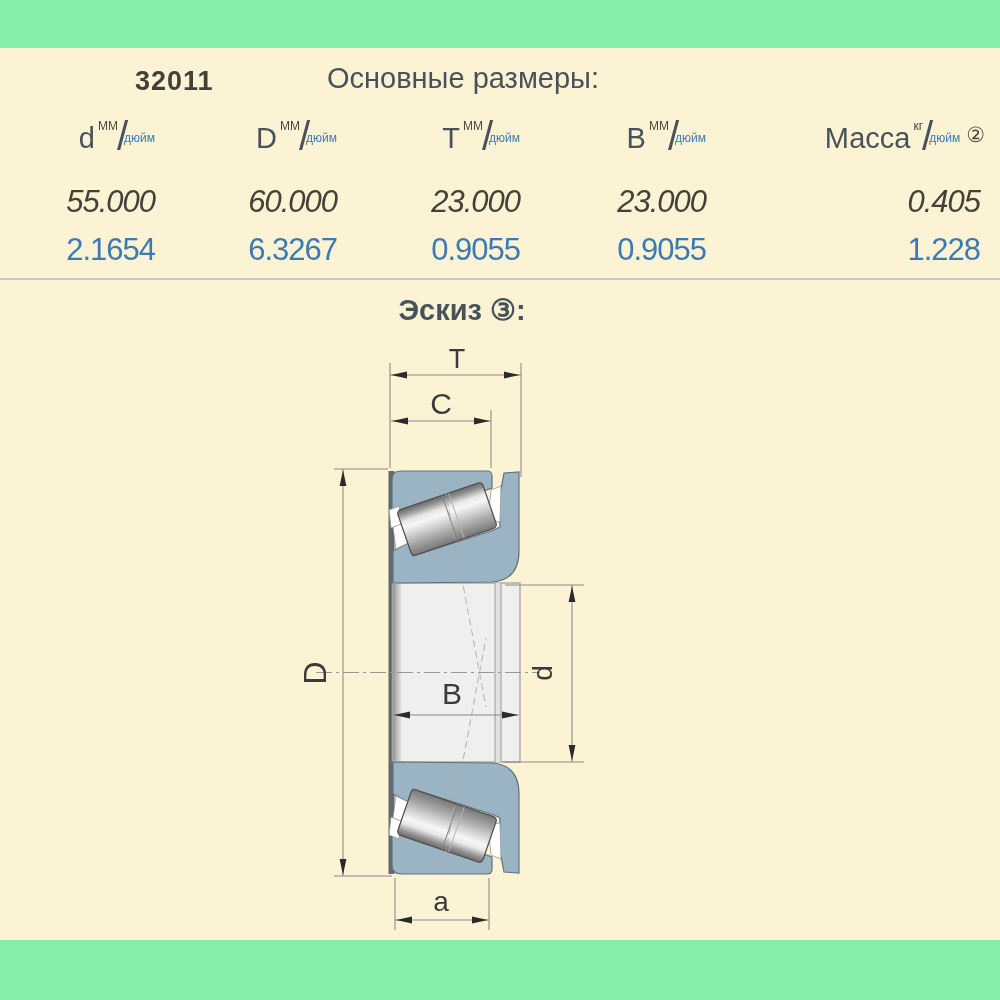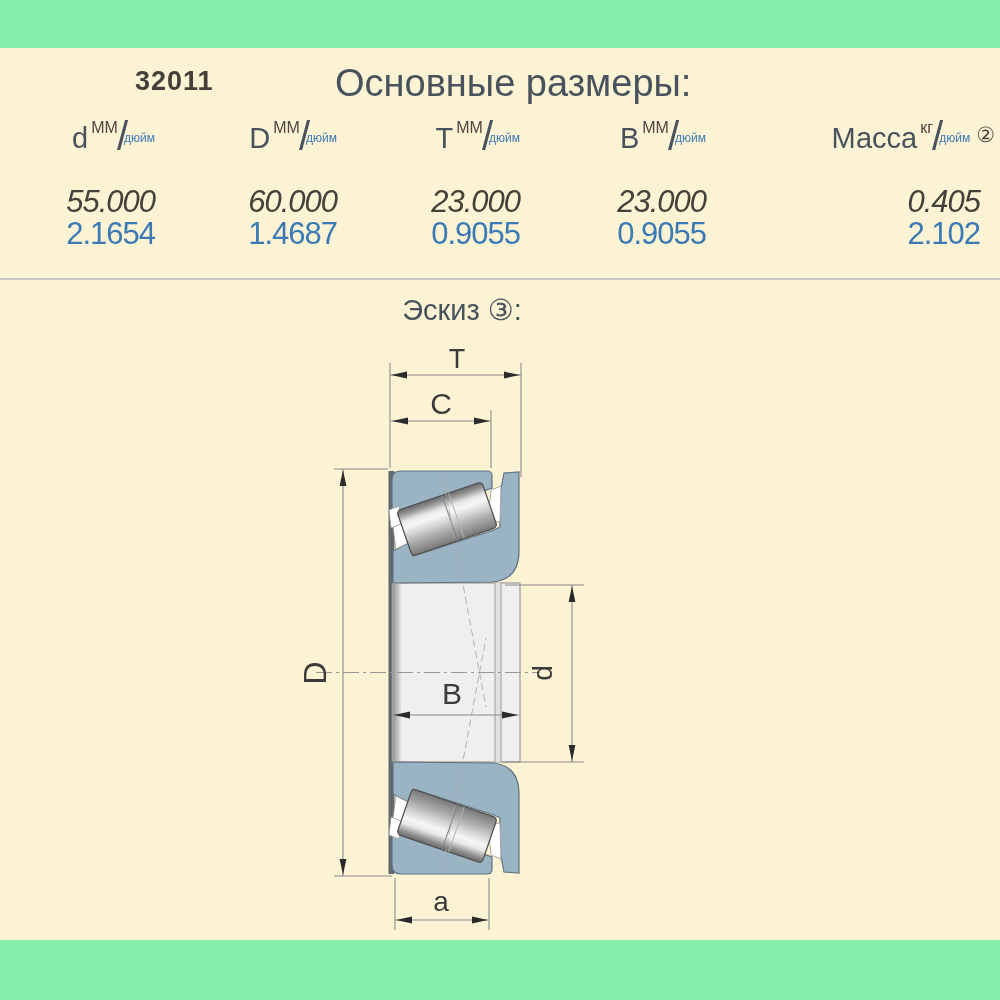--- a/index.html
+++ b/index.html
@@ -3,37 +3,37 @@
 <meta charset="utf-8">
 <style>
   html,body{margin:0;padding:0;background:#ffffff;}
   .page{position:relative;width:1000px;height:1000px;background:#86efac;overflow:hidden;
         font-family:"Liberation Sans",sans-serif;}
   .panel-top{position:absolute;left:0;top:48px;width:1000px;height:230px;background:#FCF3D4;}
   .divider{position:absolute;left:0;top:278px;width:1000px;height:2px;background:#C8C7C2;}
   .panel-bottom{position:absolute;left:0;top:280px;width:1000px;height:660px;background:#FCF3D4;}
 
   .code{position:absolute;left:135px;top:66px;font-size:27px;font-weight:bold;color:#453F39;letter-spacing:1px;}
-  .main-title{position:absolute;left:327px;top:62px;font-size:38px;color:#47525C;margin-left:8px;}
+  .main-title{position:absolute;left:327px;top:62px;font-size:29px;color:#47525C;}
 
   .hcell{position:absolute;top:116px;display:flex;align-items:flex-start;white-space:nowrap;}
   .h-sym{font-size:29px;color:#47525C;line-height:1;margin-top:8px;}
-  .h-sup{font-size:16px;color:#4E4640;line-height:1;margin-top:4px;margin-left:3px;}
+  .h-sup{font-size:12px;color:#4E4640;line-height:1;margin-top:4px;margin-left:3px;}
   .h-slash{font-size:40px;color:#47525C;line-height:1;margin:0 -4px 0 -1px;}
   .h-sub{font-size:12px;color:#3A7AB5;line-height:1;margin-top:16px;}
   .h-note{font-size:21px;color:#4E4640;line-height:1;margin-top:8px;margin-left:6px;}
 
   .vcell{position:absolute;white-space:nowrap;font-size:31px;letter-spacing:-1px;}
   .row-mm{top:184px;color:#44403A;font-style:italic;}
-  .row-in{top:216px;color:#3A7AB5;}
+  .row-in{top:232px;color:#3A7AB5;}
   .c1{right:845px;} .c2{right:663px;} .c3{right:480px;} .c4{right:294px;} .c5{right:20px;}
-  .hc5{right:5px;}
+  .hc5{right:15px;}
 
   .sketch-title{position:absolute;left:0;top:293px;width:924px;text-align:center;
-                font-size:29px;color:#47525C;}
+                font-size:29px;color:#47525C;font-weight:bold;}
 
   svg text{font-family:"Liberation Sans",sans-serif;fill:#3B3B3B;}
   .dimline{stroke:#8A8A8B;stroke-width:1.1;fill:none;}
   .arrow{fill:#2B2B2B;stroke:none;}
   .ring{fill:#9BB4C4;stroke:#5F7380;stroke-width:1.2;}
   .cage{fill:#FFFFFF;stroke:#979797;stroke-width:0.8;}
 </style>
 </head>
 <body>
 
@@ -78,24 +78,24 @@
     <span class="h-note">②</span>
   </div>
 
   <div class="vcell row-mm c1">55.000</div>
   <div class="vcell row-mm c2">60.000</div>
   <div class="vcell row-mm c3">23.000</div>
   <div class="vcell row-mm c4">23.000</div>
   <div class="vcell row-mm c5">0.405</div>
 
   <div class="vcell row-in c1">2.1654</div>
-  <div class="vcell row-in c2">1.4687</div>
+  <div class="vcell row-in c2">6.3267</div>
   <div class="vcell row-in c3">0.9055</div>
   <div class="vcell row-in c4">0.9055</div>
-  <div class="vcell row-in c5">2.102</div>
+  <div class="vcell row-in c5">1.228</div>
 
   <div class="sketch-title">Эскиз ③:</div>
 
   <svg style="position:absolute;left:0;top:330px;" width="1000" height="610" viewBox="0 330 1000 610">
     <defs>
       <linearGradient id="rg" x1="0" y1="0" x2="0" y2="1">
         <stop offset="0" stop-color="#6A6A6A"></stop>
         <stop offset="0.10" stop-color="#8F8F8F"></stop>
         <stop offset="0.26" stop-color="#E8E8E8"></stop>
         <stop offset="0.38" stop-color="#F7F7F7"></stop>

